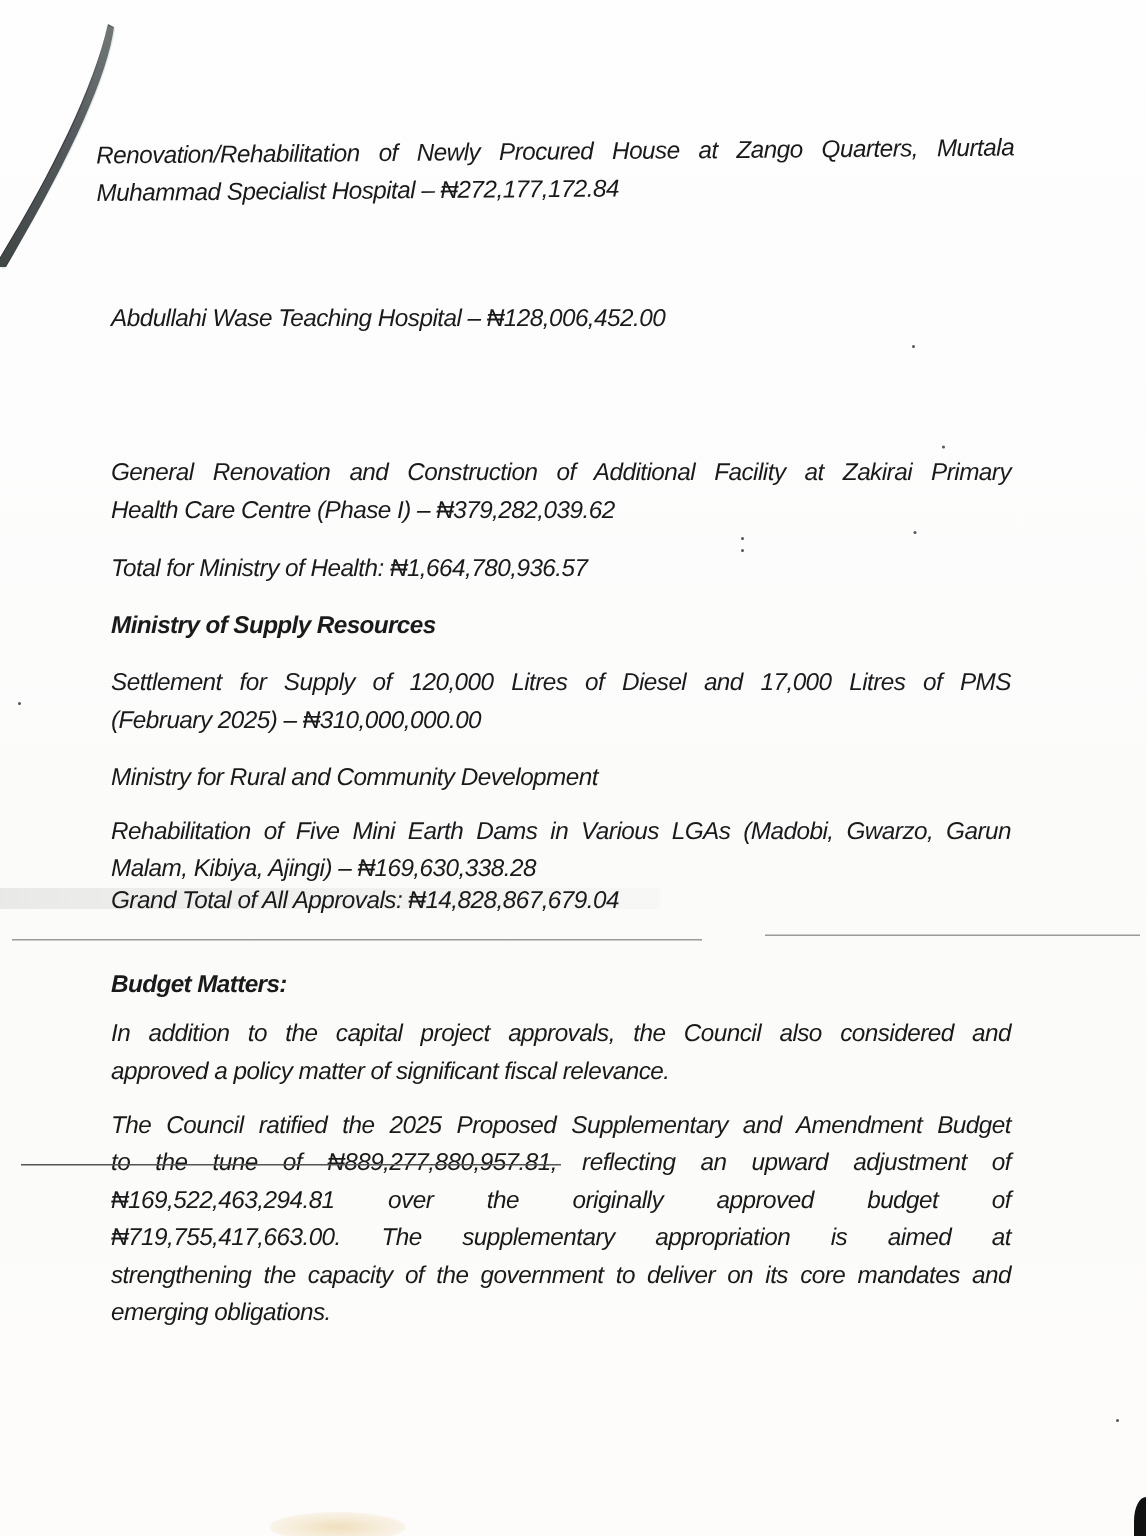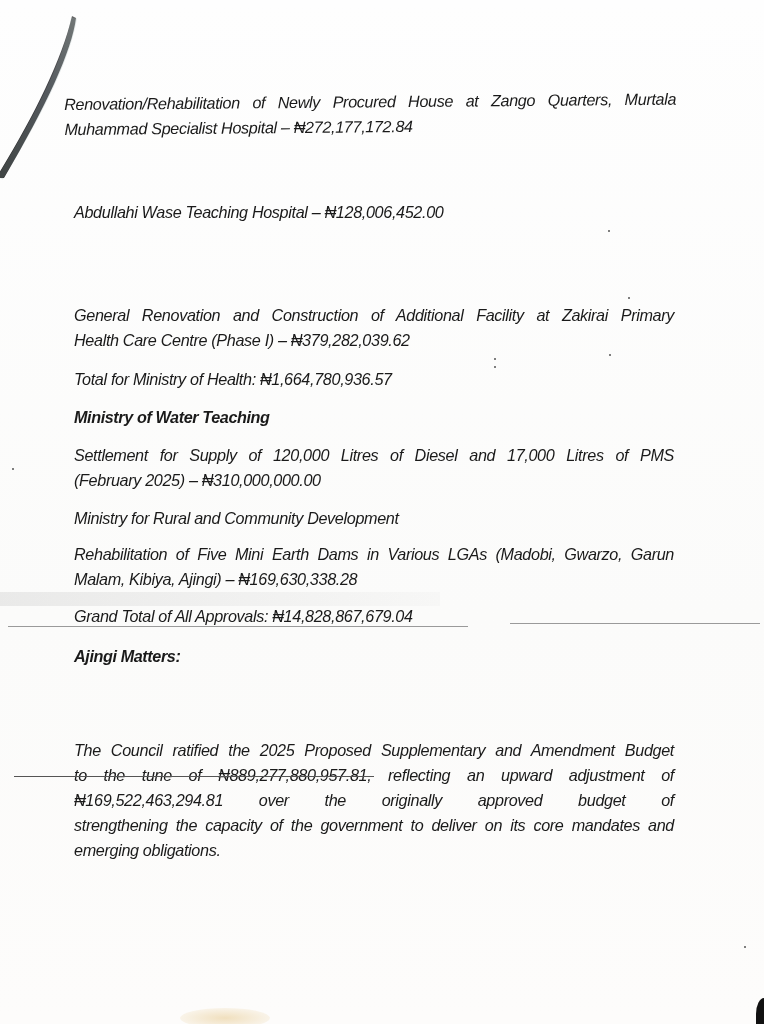--- a/index.html
+++ b/index.html
@@ -136,48 +136,53 @@
     <span class="line last">Abdullahi Wase Teaching Hospital – ₦128,006,452.00</span>
   </p>
 
   <p class="para" style="top:303px;">
     <span class="line">General Renovation and Construction of Additional Facility at Zakirai Primary</span>
     <span class="line last">Health Care Centre (Phase I) – ₦379,282,039.62</span>
   </p>
 
   <p class="single" style="top:370px;">Total for Ministry of Health: ₦1,664,780,936.57</p>
 
-  <p class="heading" style="top:408px;">Ministry of Water Teaching</p>
+  <p class="heading" style="top:408px;">Ministry of Supply Resources</p>
 
   <p class="para" style="top:443px;">
     <span class="line">Settlement for Supply of 120,000 Litres of Diesel and 17,000 Litres of PMS</span>
     <span class="line last">(February 2025) – ₦310,000,000.00</span>
   </p>
 
   <p class="single" style="top:509px;">Ministry for Rural and Community Development</p>
 
   <p class="para" style="top:542px;">
     <span class="line">Rehabilitation of Five Mini Earth Dams in Various LGAs (Madobi, Gwarzo, Garun</span>
     <span class="line last">Malam, Kibiya, Ajingi) – ₦169,630,338.28</span>
   </p>
 
   <div class="ghost" style="left:0; top:592px; width:440px;"></div>
 
-  <p class="single" style="top:607px;text-align:right;">Grand Total of All Approvals: ₦14,828,867,679.04</p>
+  <p class="single" style="top:591px;text-align:right;">Grand Total of All Approvals: ₦14,828,867,679.04</p>
 
   <div class="rule" style="left:8px; top:626px; width:460px;"></div>
   <div class="rule" style="left:510px; top:623px; width:250px;"></div>
 
-  <p class="heading" style="top:647px;">Ajingi Matters:</p>
+  <p class="heading" style="top:647px;">Budget Matters:</p>
 
+  <p class="para" style="top:677px;">
+    <span class="line">In addition to the capital project approvals, the Council also considered and</span>
+    <span class="line last">approved a policy matter of significant fiscal relevance.</span>
+  </p>
 
   <p class="para" style="top:738px;">
     <span class="line">The Council ratified the 2025 Proposed Supplementary and Amendment Budget</span>
     <span class="line">to the tune of ₦889,277,880,957.81, reflecting an upward adjustment of</span>
     <span class="line">₦169,522,463,294.81 over the originally approved budget of</span>
+    <span class="line">₦719,755,417,663.00. The supplementary appropriation is aimed at</span>
     <span class="line">strengthening the capacity of the government to deliver on its core mandates and</span>
     <span class="line last">emerging obligations.</span>
   </p>
 
   <div class="strike-line" style="left:14px; top:776px; width:360px;"></div>
 
   <span class="speck" style="left:608px; top:230px;"></span>
   <span class="speck" style="left:628px; top:297px;"></span>
   <span class="speck" style="left:494px; top:358px;"></span>
   <span class="speck" style="left:494px; top:366px;"></span>

